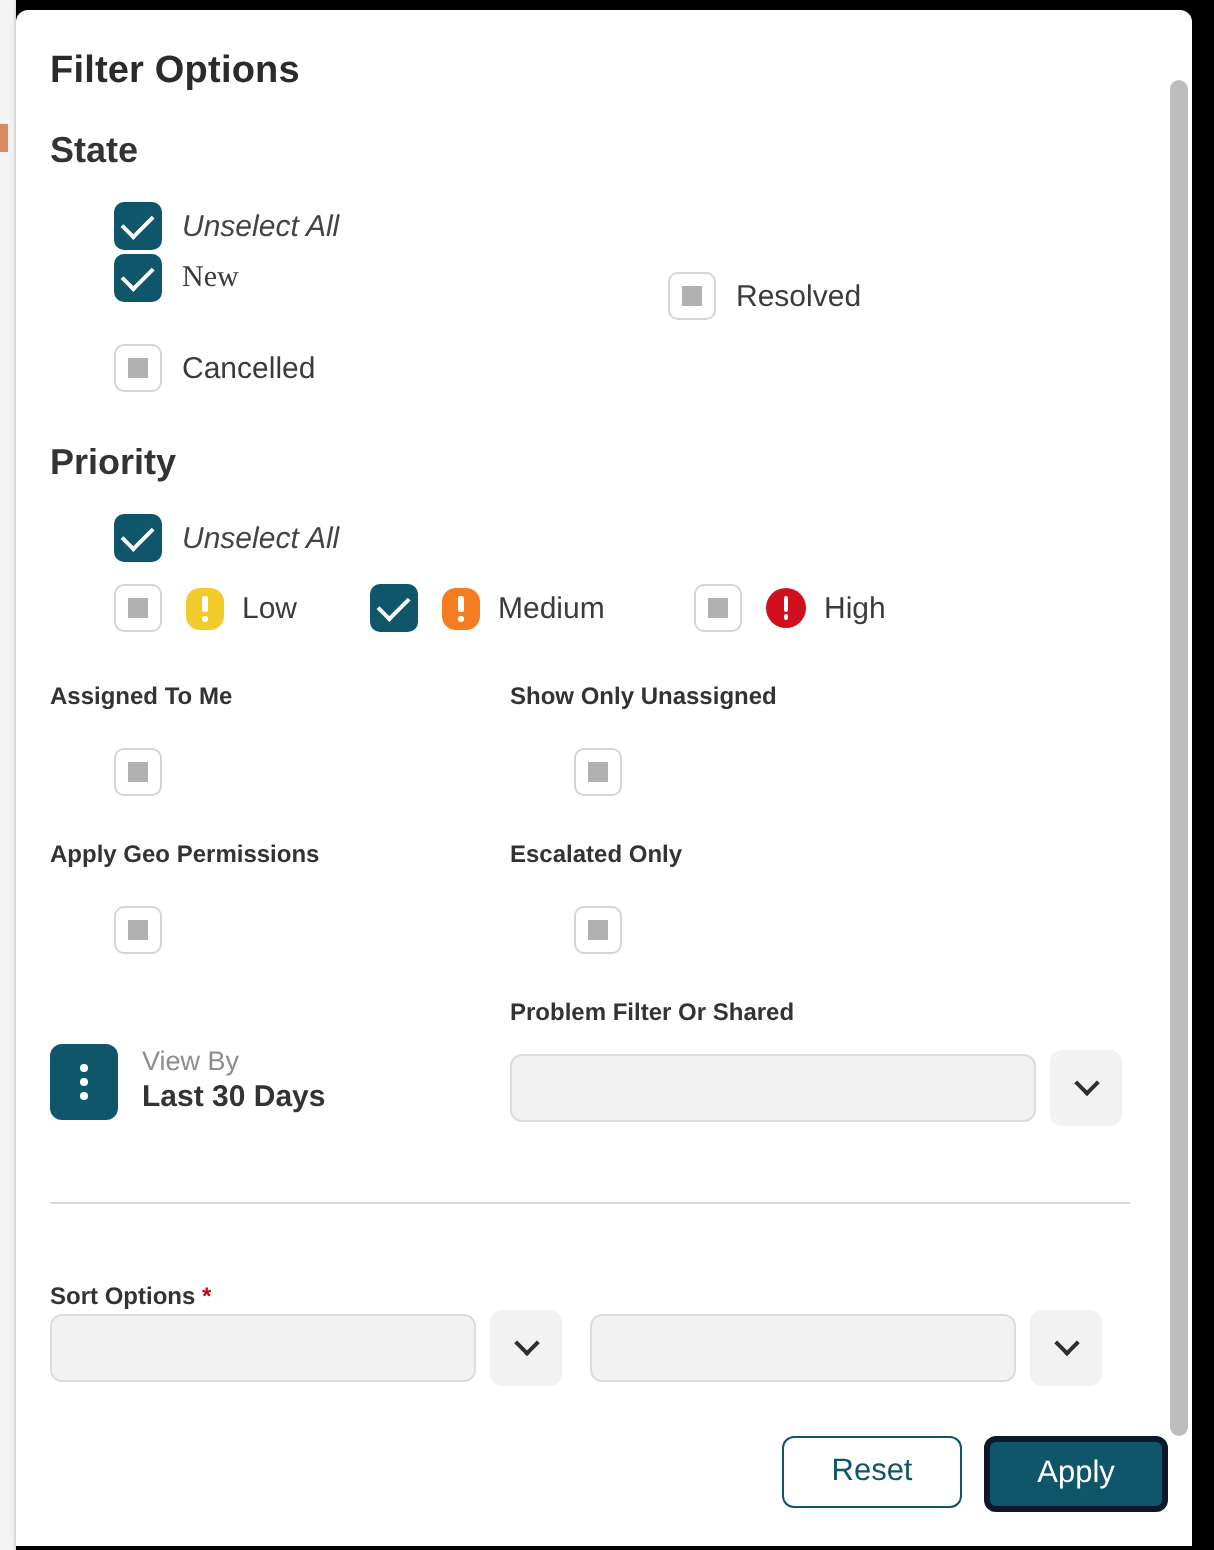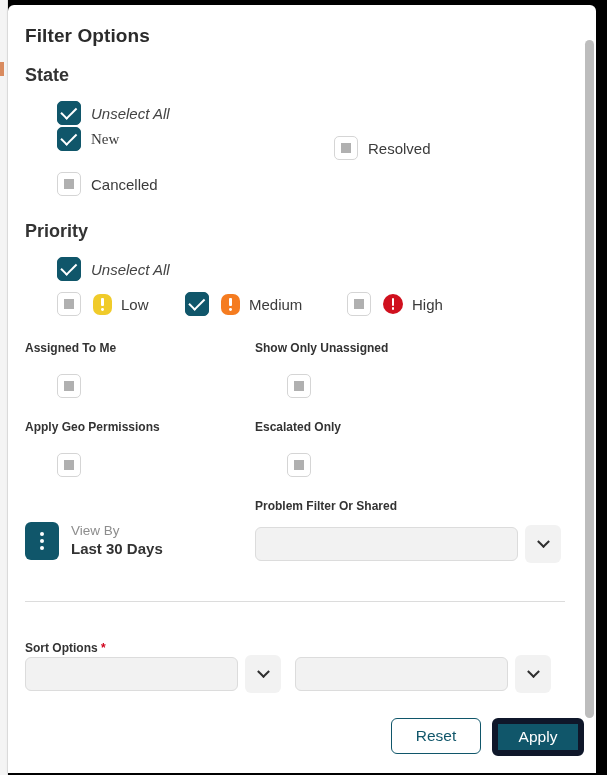--- a/index.html
+++ b/index.html
@@ -153,21 +153,21 @@
   .btn {
     position: absolute; box-sizing: border-box;
     border-radius: 6px; font-size: 15.5px;
     display: flex; align-items: center; justify-content: center;
     cursor: pointer;
   }
   .btn-reset {
     background: #ffffff; border: 1px solid #10566a; color: #10566a;
   }
   .btn-apply {
-    background: #10566a; border: 6px solid #0f172a; color: #ffffff;
+    background: #10566a; border: 3px solid #0f172a; color: #ffffff;
   }
 </style>
 </head>
 <body>
 
 <div id="app">
 
   <div class="left-edge">
     <div class="left-accent"></div>
   </div>

